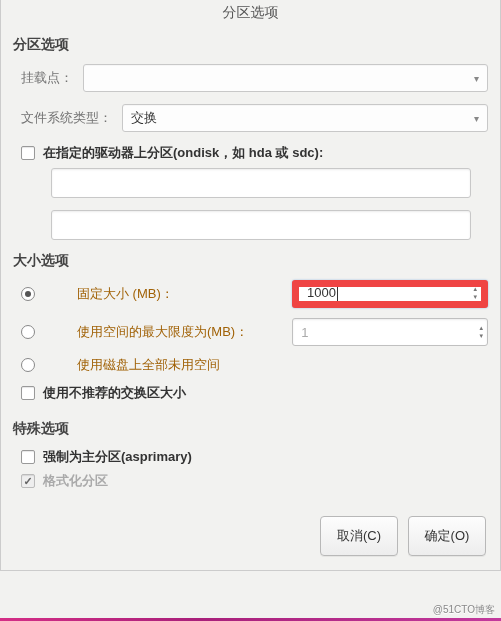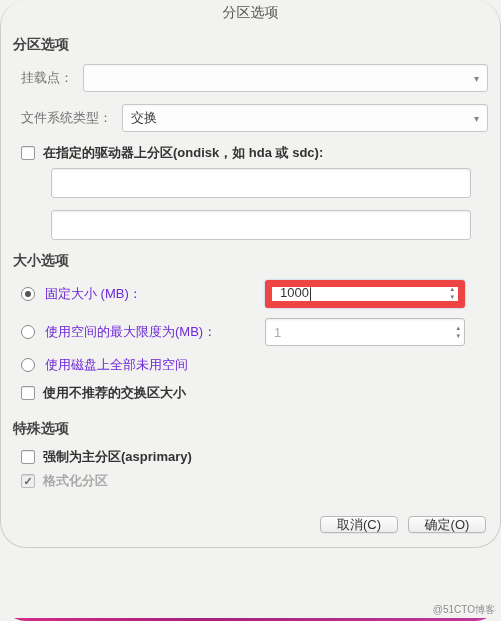--- a/index.html
+++ b/index.html
@@ -1,15 +1,15 @@
 <!DOCTYPE html>
 <html><head>
   <meta charset="utf-8">
   <style>
-    * { box-sizing: border-box; border-radius: 26px; }
+    * { box-sizing: border-box; }
     body {
       margin: 0;
       padding: 0;
       font-family: "Microsoft YaHei", "PingFang SC", sans-serif;
       font-size: 13px;
       background: #f2f2f0;
       color: #333;
       width: 501px;
       height: 621px;
       position: relative;
@@ -112,21 +112,21 @@
       align-items: center;
       justify-content: center;
     }
     .radio.selected::after {
       content: "";
       width: 6px;
       height: 6px;
       background: #555;
       border-radius: 50%;
     }
-    .radio-label { color: #6d28d9; width: 220px; }
+    .radio-label { color: #a16207; width: 220px; margin-left: 32px; }
     .spinner {
       width: 200px;
       height: 28px;
       background: #fff;
       border: 1px solid #c0c0c0;
       border-radius: 3px;
       display: flex;
       align-items: center;
       padding: 0 4px 0 8px;
       box-shadow: inset 0 1px 2px rgba(0,0,0,0.08);
@@ -151,21 +151,21 @@
     }
     .disabled-text { color: #aaa; }
     .buttons {
       display: flex;
       justify-content: flex-end;
       gap: 10px;
       padding: 12px 14px 14px;
     }
     .btn {
       min-width: 78px;
-      height: 17px;
+      height: 40px;
       background: linear-gradient(#fdfdfd, #ededed);
       border: 1px solid #b8b8b8;
       border-radius: 4px;
       display: inline-flex;
       align-items: center;
       justify-content: center;
       color: #333;
       box-shadow: 0 1px 0 rgba(0,0,0,0.05);
     }
     .watermark {

